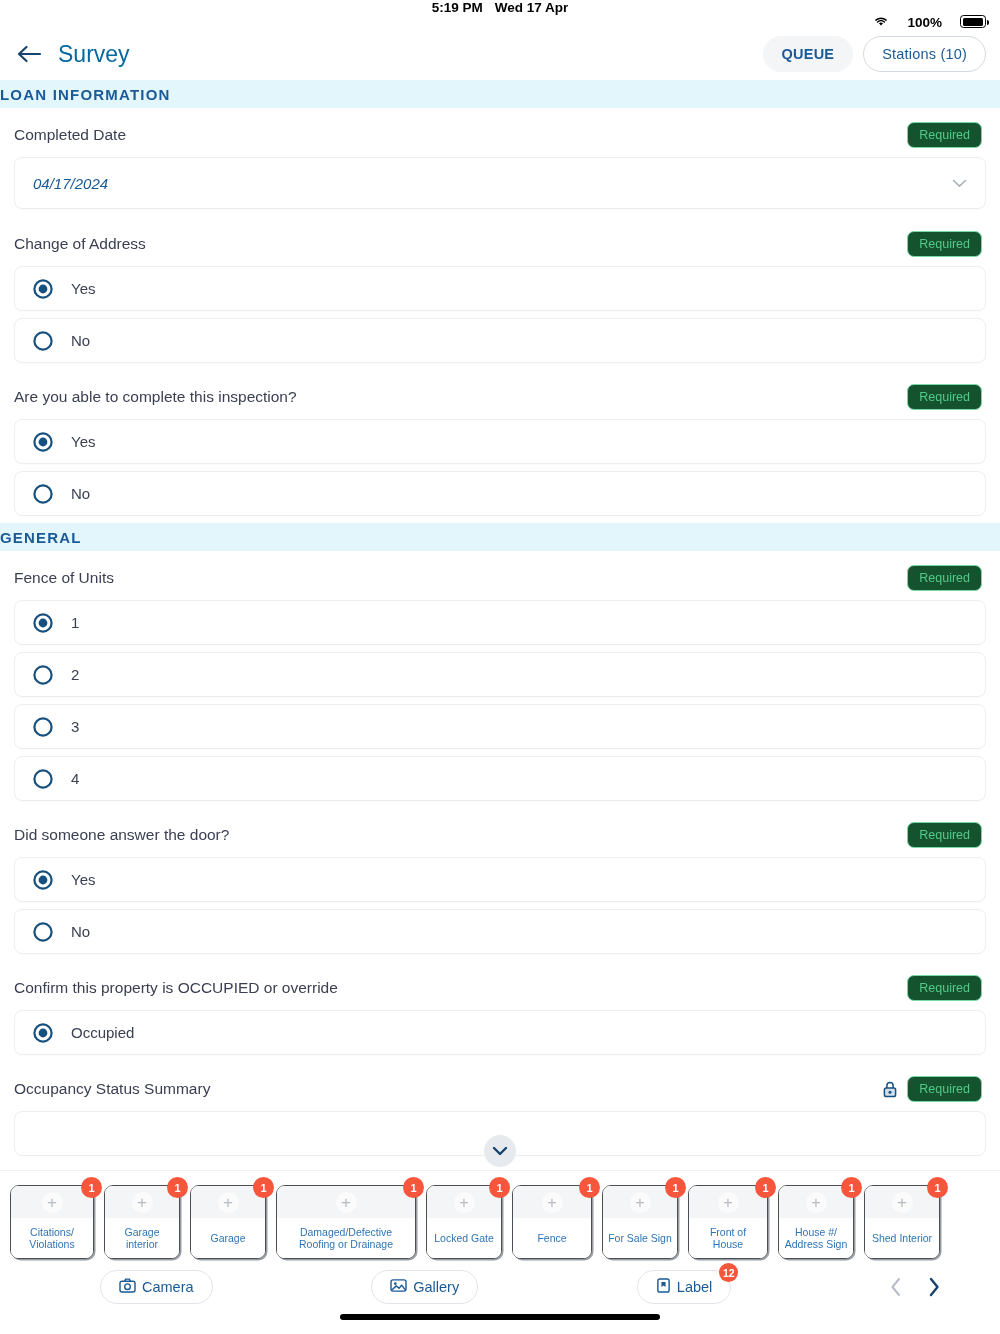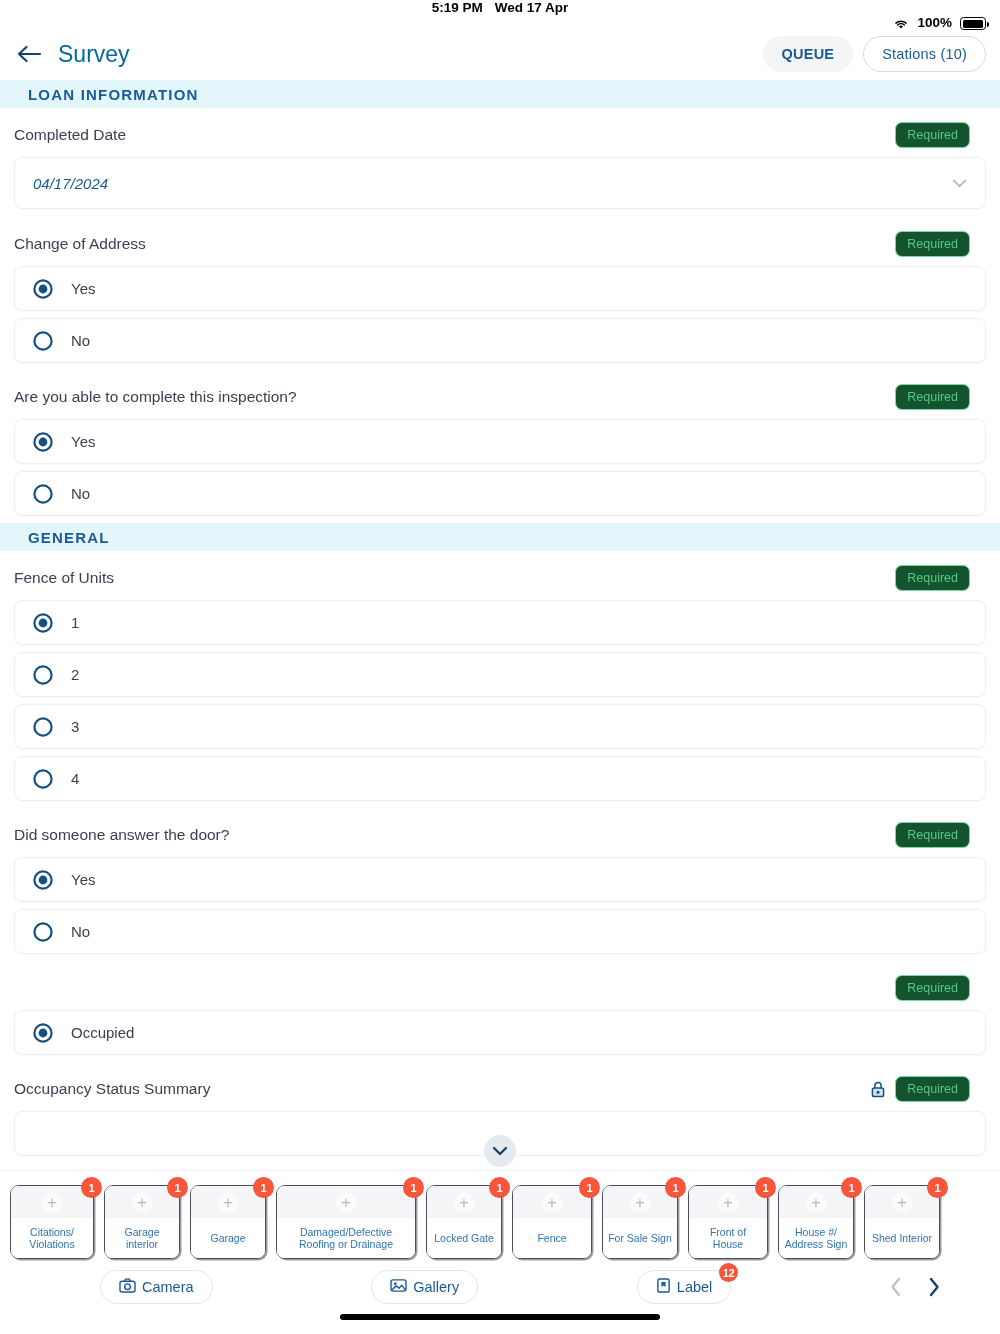--- a/index.html
+++ b/index.html
@@ -14,21 +14,21 @@
   
   .statusbar {
     height: 28px; width: 100%;
     display: flex; align-items: center;
     padding: 0 14px;
     font-size: 13.5px; color: #000;
     font-weight: 600;
     flex-direction: column;
   }
   .sb-left { display: flex; align-items: center; gap: 12px; }
-  .sb-right { margin-left: auto; display: flex; align-items: flex-end; gap: 8px; }
+  .sb-right { margin-left: auto; display: flex; align-items: flex-start; gap: 18px; }
   .wifi-icon { width: 16px; height: 12px; display:block; }
   .battery {
     width: 26px; height: 13px; border: 1.6px solid #000;
     border-radius: 3.5px; position: relative; display:inline-block;
   }
   .battery::after {
     content: ""; position: absolute; right: -4px; top: 3.5px;
     width: 2.5px; height: 5px; background: #000; border-radius: 0 2px 2px 0;
   }
   .battery .fill {
@@ -55,27 +55,26 @@
   .pill.stations { background: #fff; border: 1px solid #d4dae1; font-weight: 400; }
 
   
   .content {
     position: absolute; top: 80px; left: 0; right: 0; bottom: 164px;
     overflow: hidden;
   }
   .section-header {
     background: #e2f6fb; height: 28px;
     display: flex; align-items: center;
-    padding-left: 28px;
     font-size: 15px; letter-spacing: 1.2px;
     color: #1a5a96; font-weight: 600;
   }
   .q-row {
     display: flex; align-items: center;
-    padding: 14px 30px 9px 14px;
+    padding: 14px 18px 9px 14px;
   }
   .q-label { font-size: 15.5px; color: #3a3f51; }
   .q-badges { margin-left: auto; display: flex; align-items: center; gap: 10px; }
   .lock-icon { width: 14px; height: 17px; display:block; }
   .required-badge {
     border: 1.4px solid #79d9a5; color: #53c98a;
     border-radius: 7px; padding: 5px 11px;
     font-size: 12.5px; background: #14532d; white-space: nowrap;
   }
 
@@ -344,20 +343,21 @@
     </div>
     <div class="opt-card">
       <span>
         <svg class="radio" viewBox="0 0 20 20">
           <circle cx="10" cy="10" r="8.6" stroke="#16507f" stroke-width="2.2" fill="none"></circle>
         </svg>
       </span>
       <span class="opt-label">No</span>
     </div>
     <div class="q-row">
+      <div class="q-label">Confirm this property is OCCUPIED or override</div>
       <div class="q-badges">
         <div class="required-badge">Required</div>
       </div>
     </div>
     <div class="opt-card">
       <span>
         <svg class="radio" viewBox="0 0 20 20">
           <circle cx="10" cy="10" r="8.6" stroke="#16507f" stroke-width="2.2" fill="none"></circle>
           <circle cx="10" cy="10" r="4.4" fill="#16507f"></circle>
         </svg>

